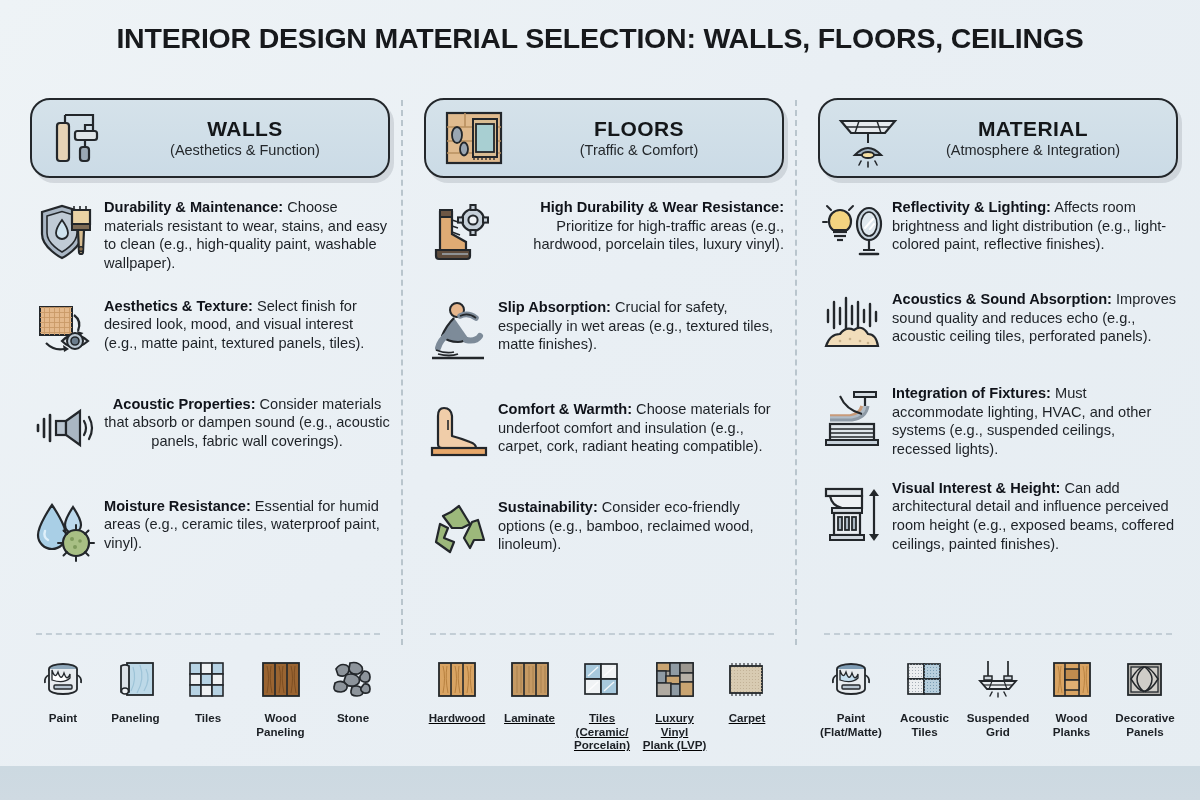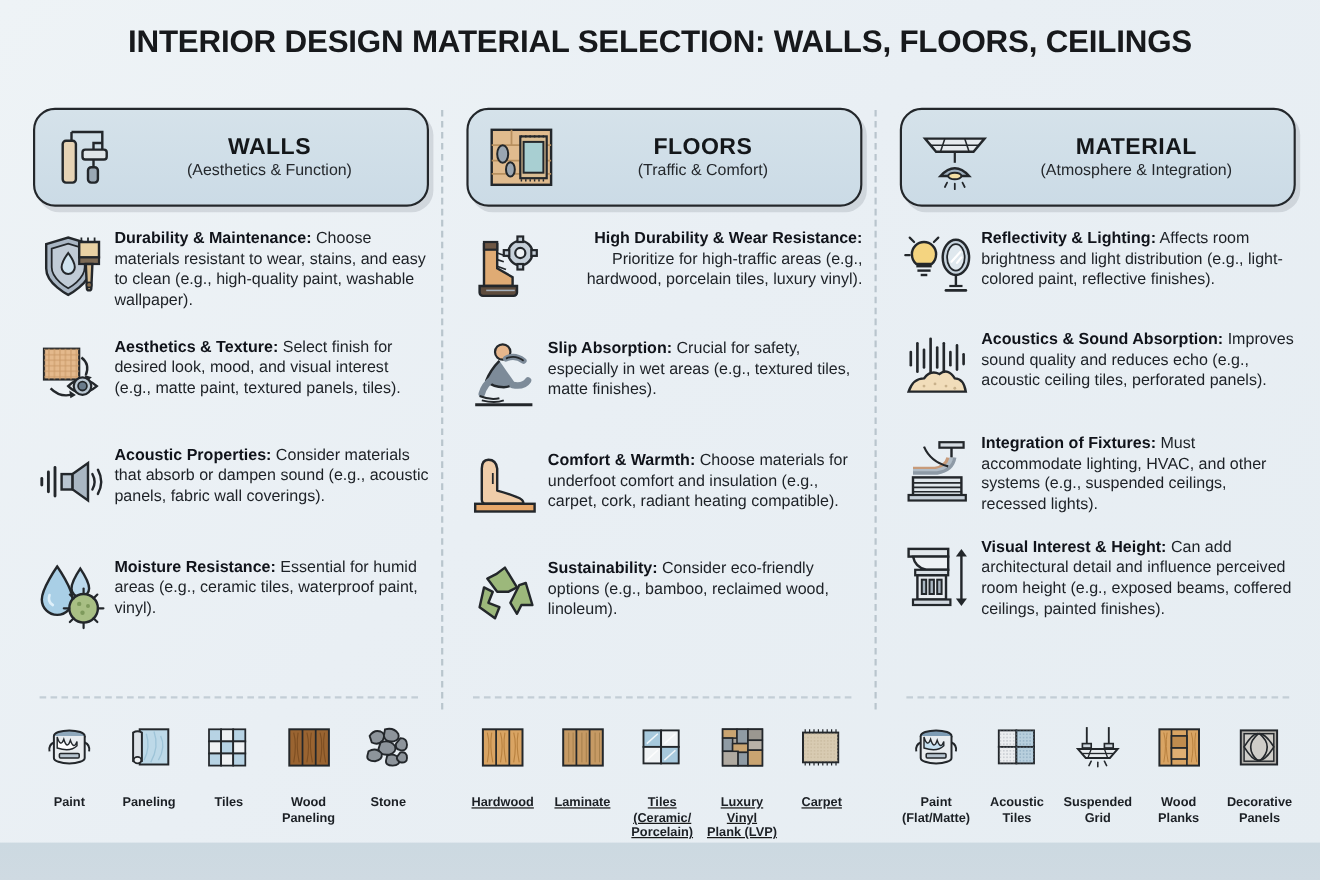--- a/index.html
+++ b/index.html
@@ -57,21 +57,21 @@
     top: 100px;
     height: 545px;
     border-left: 2px dashed #b9c5cd;
   }
   #vdiv-1 { left: 401px; }
   #vdiv-2 { left: 795px; }
 
   
   .col-header {
     position: relative;
-    height: 90px;
+    height: 80px;
     border-radius: 20px;
     background: linear-gradient(180deg, #d5e2ea 0%, #cbdbe6 100%);
     border: 2.2px solid #23272b;
     box-shadow: 4px 5px 0 rgba(40,50,60,0.13);
     display: flex;
     align-items: center;
   }
   .col-header-icon {
     width: 72px;
     height: 72px;
@@ -121,21 +121,21 @@
     font-size: 14.6px;
     line-height: 1.28;
     color: #1d2126;
     padding-top: 6px;
   }
   .bullet-text b { font-weight: bold; color: #10131a; }
 
   
   #col-walls .bullets    .bullet:nth-child(1) { margin-bottom: 18px; }
   #col-walls .bullets    .bullet:nth-child(2) { margin-bottom: 22px; }
-  #col-walls .bullets    .bullet:nth-child(3) { margin-bottom: 26px; }
+  #col-walls .bullets    .bullet:nth-child(3) { margin-bottom: 26px; text-align: center; }
 
   #col-floors .bullets   .bullet:nth-child(1) { margin-bottom: 24px; text-align: right; }
   #col-floors .bullets   .bullet:nth-child(2) { margin-bottom: 26px; }
   #col-floors .bullets   .bullet:nth-child(3) { margin-bottom: 22px; }
 
   #col-ceilings .bullets .bullet:nth-child(1) { margin-bottom: 16px; }
   #col-ceilings .bullets .bullet:nth-child(2) { margin-bottom: 18px; }
   #col-ceilings .bullets .bullet:nth-child(3) { margin-bottom: 14px; }
 
   
@@ -167,21 +167,21 @@
     align-items: center;
   }
   .swatch-art {
     width: 50px;
     height: 50px;
     display: flex;
     align-items: center;
     justify-content: center;
   }
   .swatch-label {
-    margin-top: 18px;
+    margin-top: 6px;
     font-size: 11.6px;
     font-weight: bold;
     color: #1b1f24;
     text-align: center;
     line-height: 1.18;
   }
 
   svg { display: block; overflow: visible; }
 </style>
 </head>

